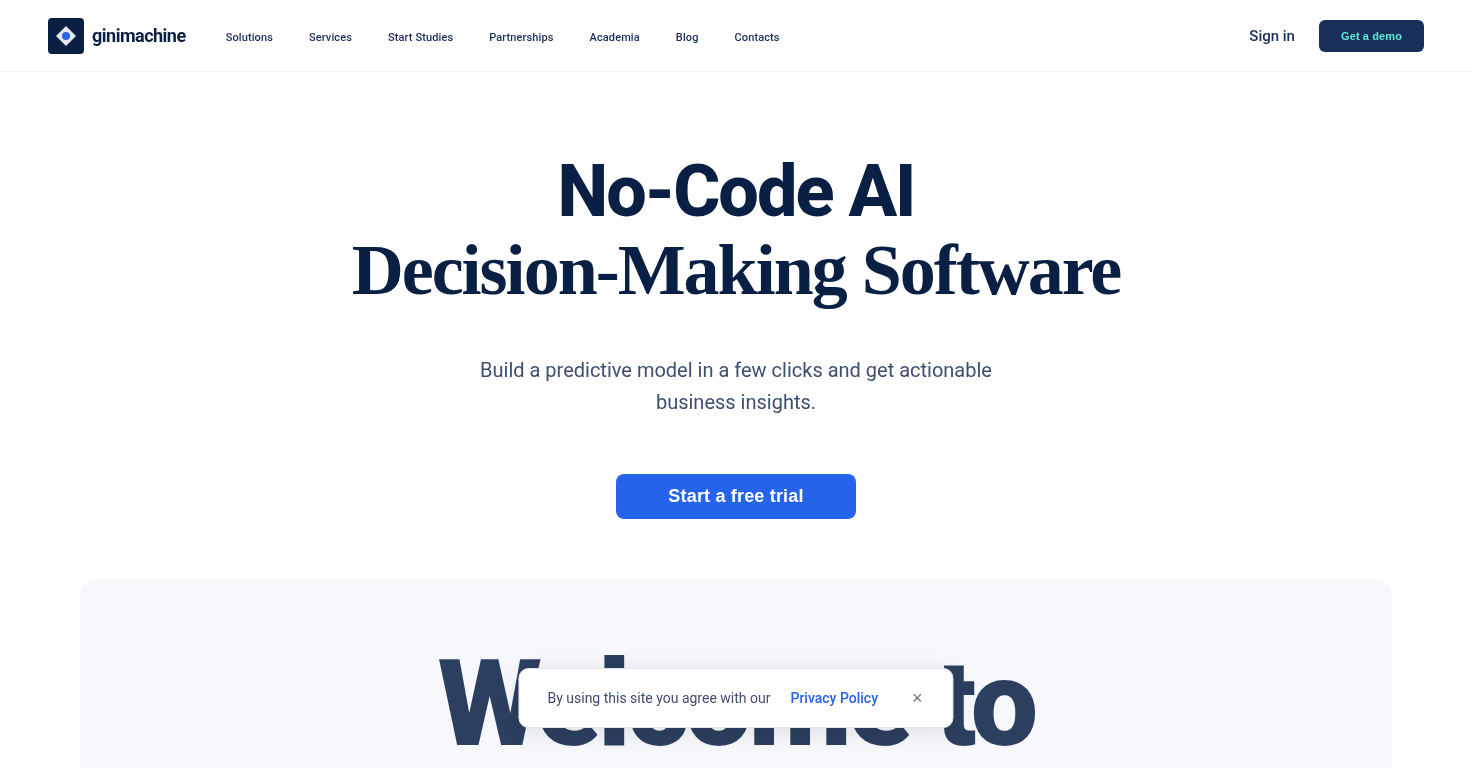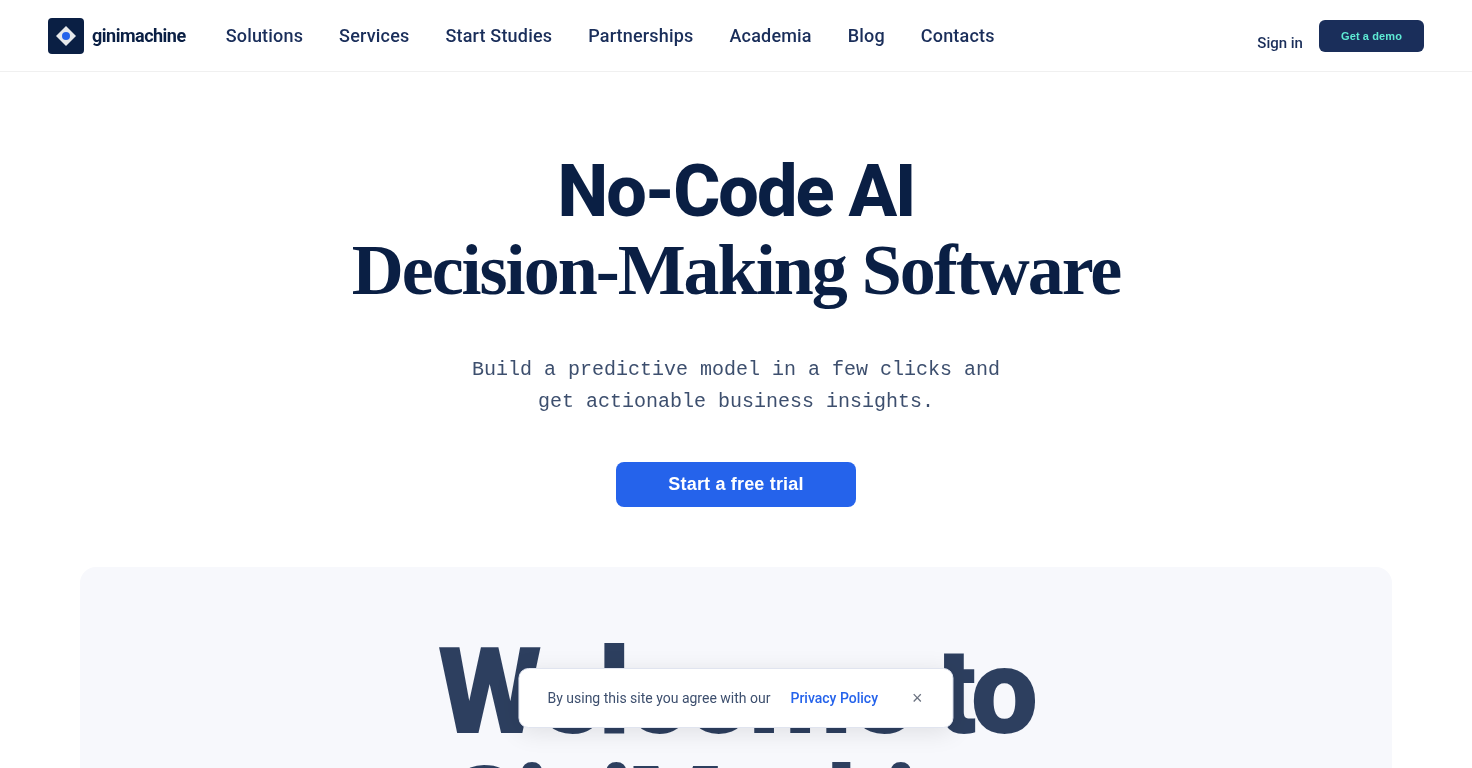--- a/index.html
+++ b/index.html
@@ -57,29 +57,29 @@
     .nav-links {
       display: flex;
       align-items: center;
       gap: 36px;
       list-style: none;
     }
 
     .nav-links li a {
       text-decoration: none;
       color: #1a2e5a;
-      font-size: 18px;
+      font-size: 11px;
       font-weight: 500;
       letter-spacing: 0.01em;
     }
 
     .nav-right {
       display: flex;
-      align-items: flex-end;
-      gap: 16px;
+      align-items: center;
+      gap: 24px;
       margin-left: 39px;
     }
 
     .sign-in-link {
       text-decoration: none;
       color: #1a2e5a;
       font-size: 15px;
       font-weight: 500;
     }
 
@@ -122,23 +122,22 @@
     .hero-title .line2 {
       display: block;
       font-family: Liberation Serif, serif;
     }
 
     .hero-subtitle {
       font-size: 20px;
       color: #3d4f6e;
       line-height: 1.6;
       max-width: 560px;
-      margin-bottom: 44px;
+      margin-bottom: 56px;
       font-weight: 400;
-      font-family: Liberation Mono, monospace;
     }
 
     .cta-btn {
       background: #2563eb;
       color: #ffffff;
       border: none;
       padding: 12px 52px;
       border-radius: 8px;
       font-size: 18px;
       font-weight: 600;

